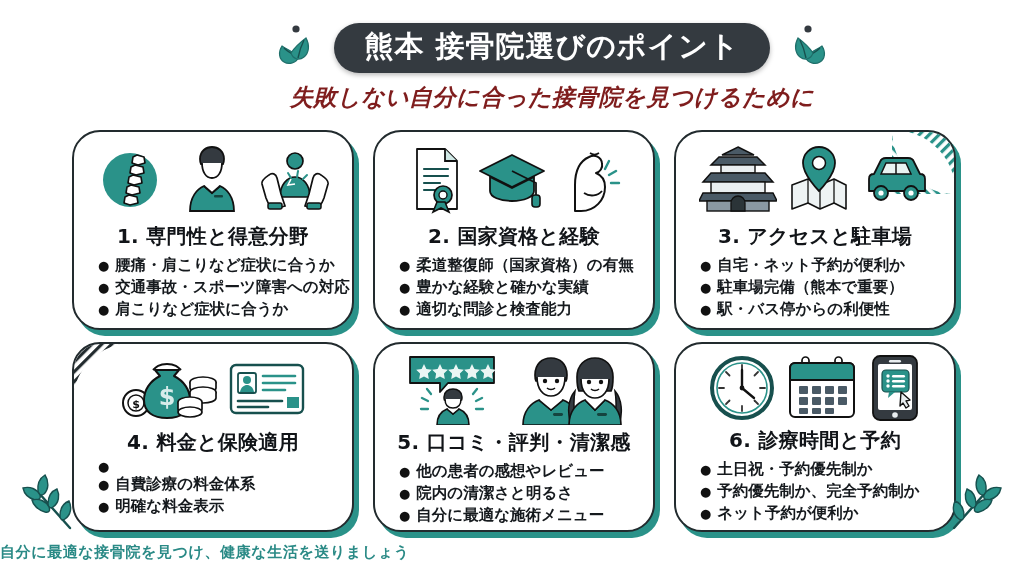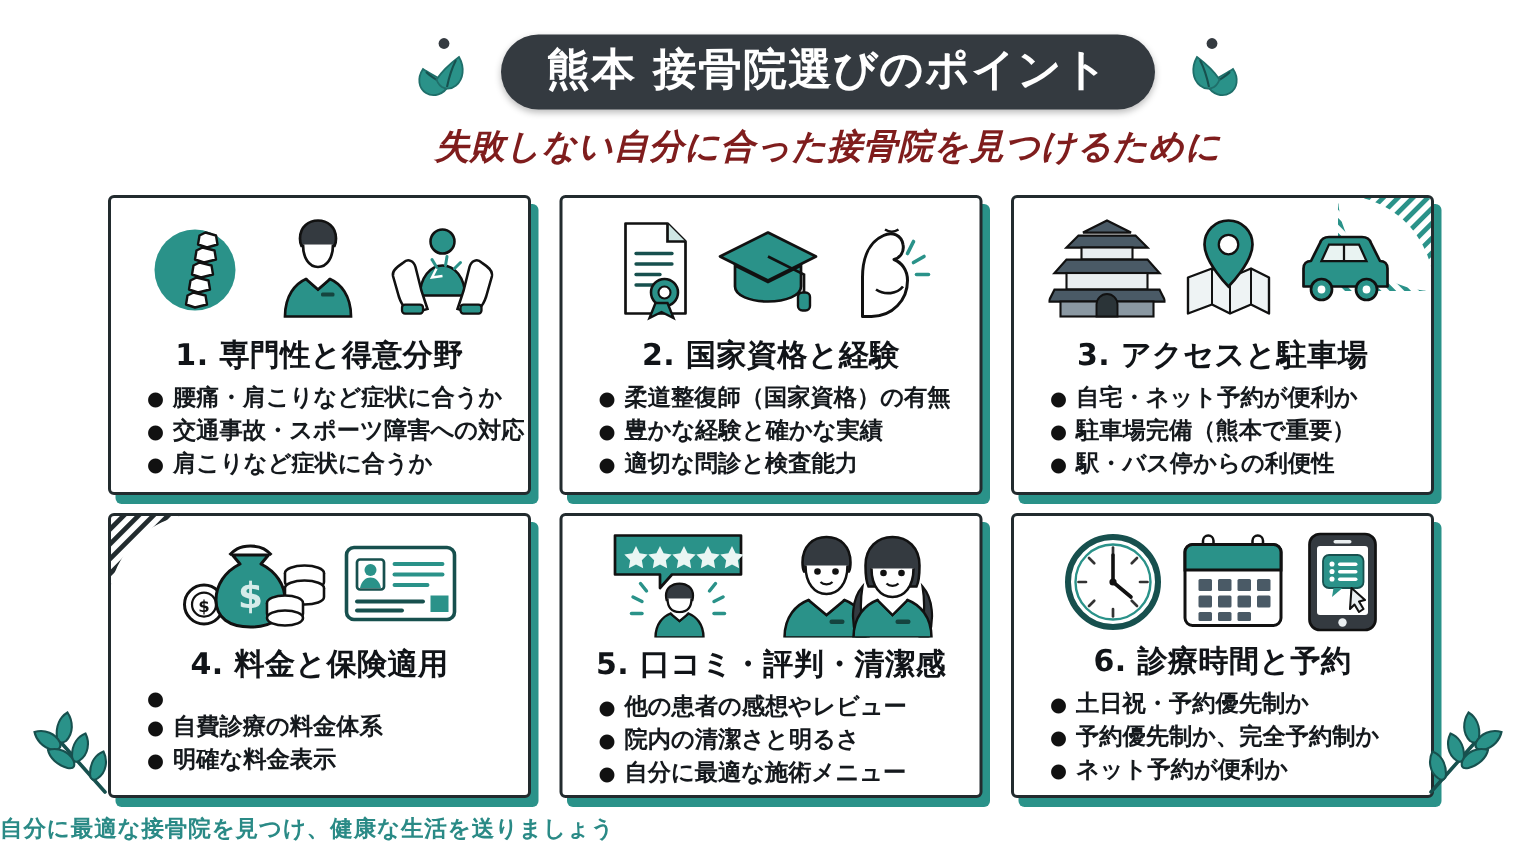--- a/index.html
+++ b/index.html
@@ -42,21 +42,21 @@
     width: 884px;
     display: grid;
     grid-template-columns: repeat(3, 282px);
     grid-template-rows: 200px 190px;
     column-gap: 19px; row-gap: 12px;
   }
   .card {
     position: relative;
     background: #ffffff;
     border: 2px solid #222b2e;
-    border-radius: 4px;
+    border-radius: 28px;
     box-shadow: 5px 6px 0 0 #2a9289;
     overflow: hidden;
     display: flex; flex-direction: column; align-items: center;
     padding: 9px 6px 6px 6px;
   }
   .icons {
     height: 78px; width: 100%;
     display: flex; align-items: center; justify-content: center; gap: 11px;
     position: relative; z-index: 2;
   }

